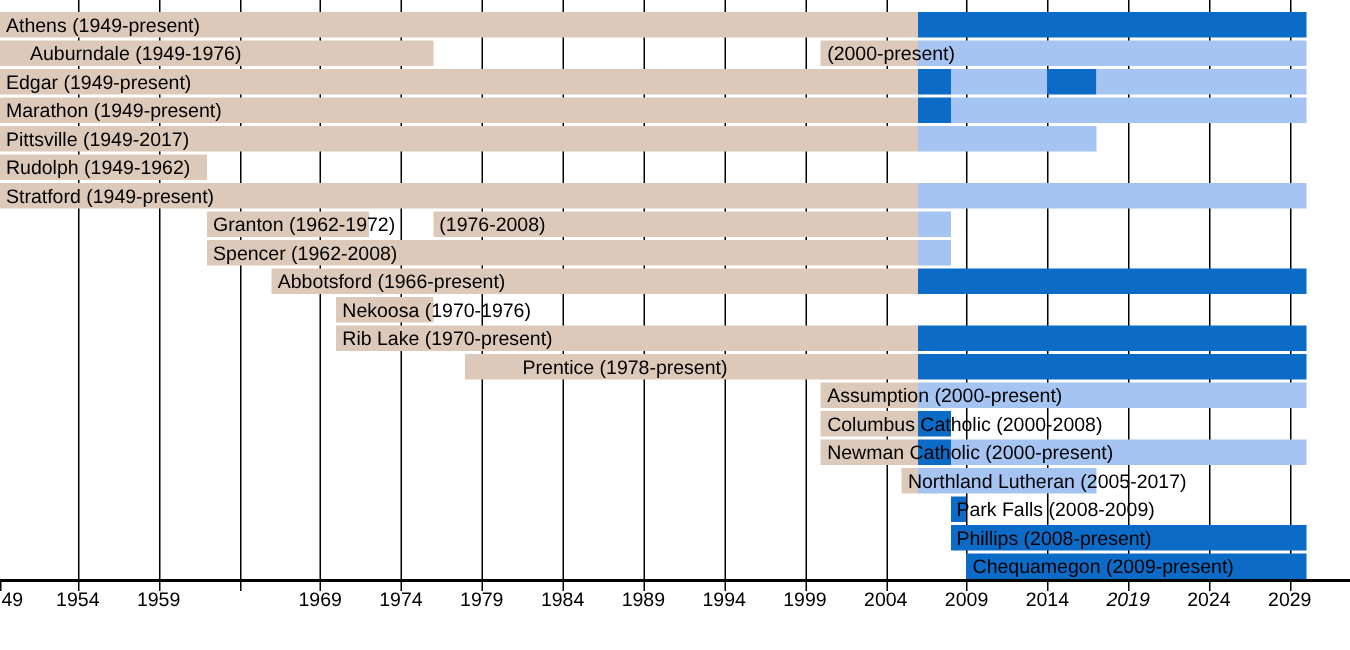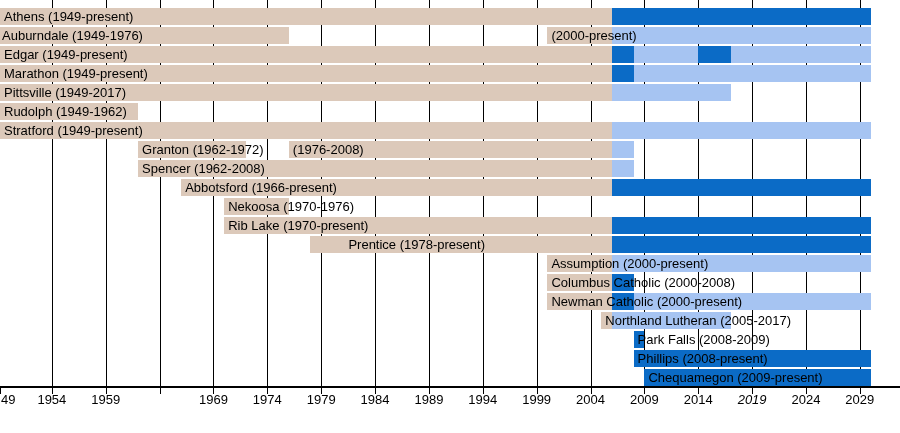--- a/index.html
+++ b/index.html
@@ -42,21 +42,21 @@
       <div class="gridline" style="left: 859.84px; height: 386px;"></div>
       <div class="timeline-row" style="top: 8px;">
         <div class="bar-seg" style="left: 0px; width: 612.061px; background: rgb(220, 201, 186);"></div>
         <div class="bar-seg" style="left: 612.061px; width: 258.552px; background: rgb(11, 107, 198);"></div>
         <div class="bar-label" style="left: 4px;">Athens (1949-present)</div>
       </div>
       <div class="timeline-row" style="top: 27px;">
         <div class="bar-seg" style="left: 0px; width: 288.871px; background: rgb(220, 201, 186);"></div>
         <div class="bar-seg" style="left: 547.423px; width: 64.638px; background: rgb(220, 201, 186);"></div>
         <div class="bar-seg" style="left: 612.061px; width: 258.552px; background: rgb(166, 196, 242);"></div>
-        <div class="bar-label" style="left: 2px;">Auburndale (1949-1976)</div>
+        <div class="bar-label" style="left: 20px;">Auburndale (1949-1976)</div>
         <div class="bar-label" style="left: 551.423px;">(2000-present)</div>
       </div>
       <div class="timeline-row" style="top: 46px;">
         <div class="bar-seg" style="left: 0px; width: 612.061px; background: rgb(220, 201, 186);"></div>
         <div class="bar-seg" style="left: 612.061px; width: 21.546px; background: rgb(11, 107, 198);"></div>
         <div class="bar-seg" style="left: 633.607px; width: 64.638px; background: rgb(166, 196, 242);"></div>
         <div class="bar-seg" style="left: 698.245px; width: 32.319px; background: rgb(11, 107, 198);"></div>
         <div class="bar-seg" style="left: 730.564px; width: 140.049px; background: rgb(166, 196, 242);"></div>
         <div class="bar-label" style="left: 4px;">Edgar (1949-present)</div>
       </div>

